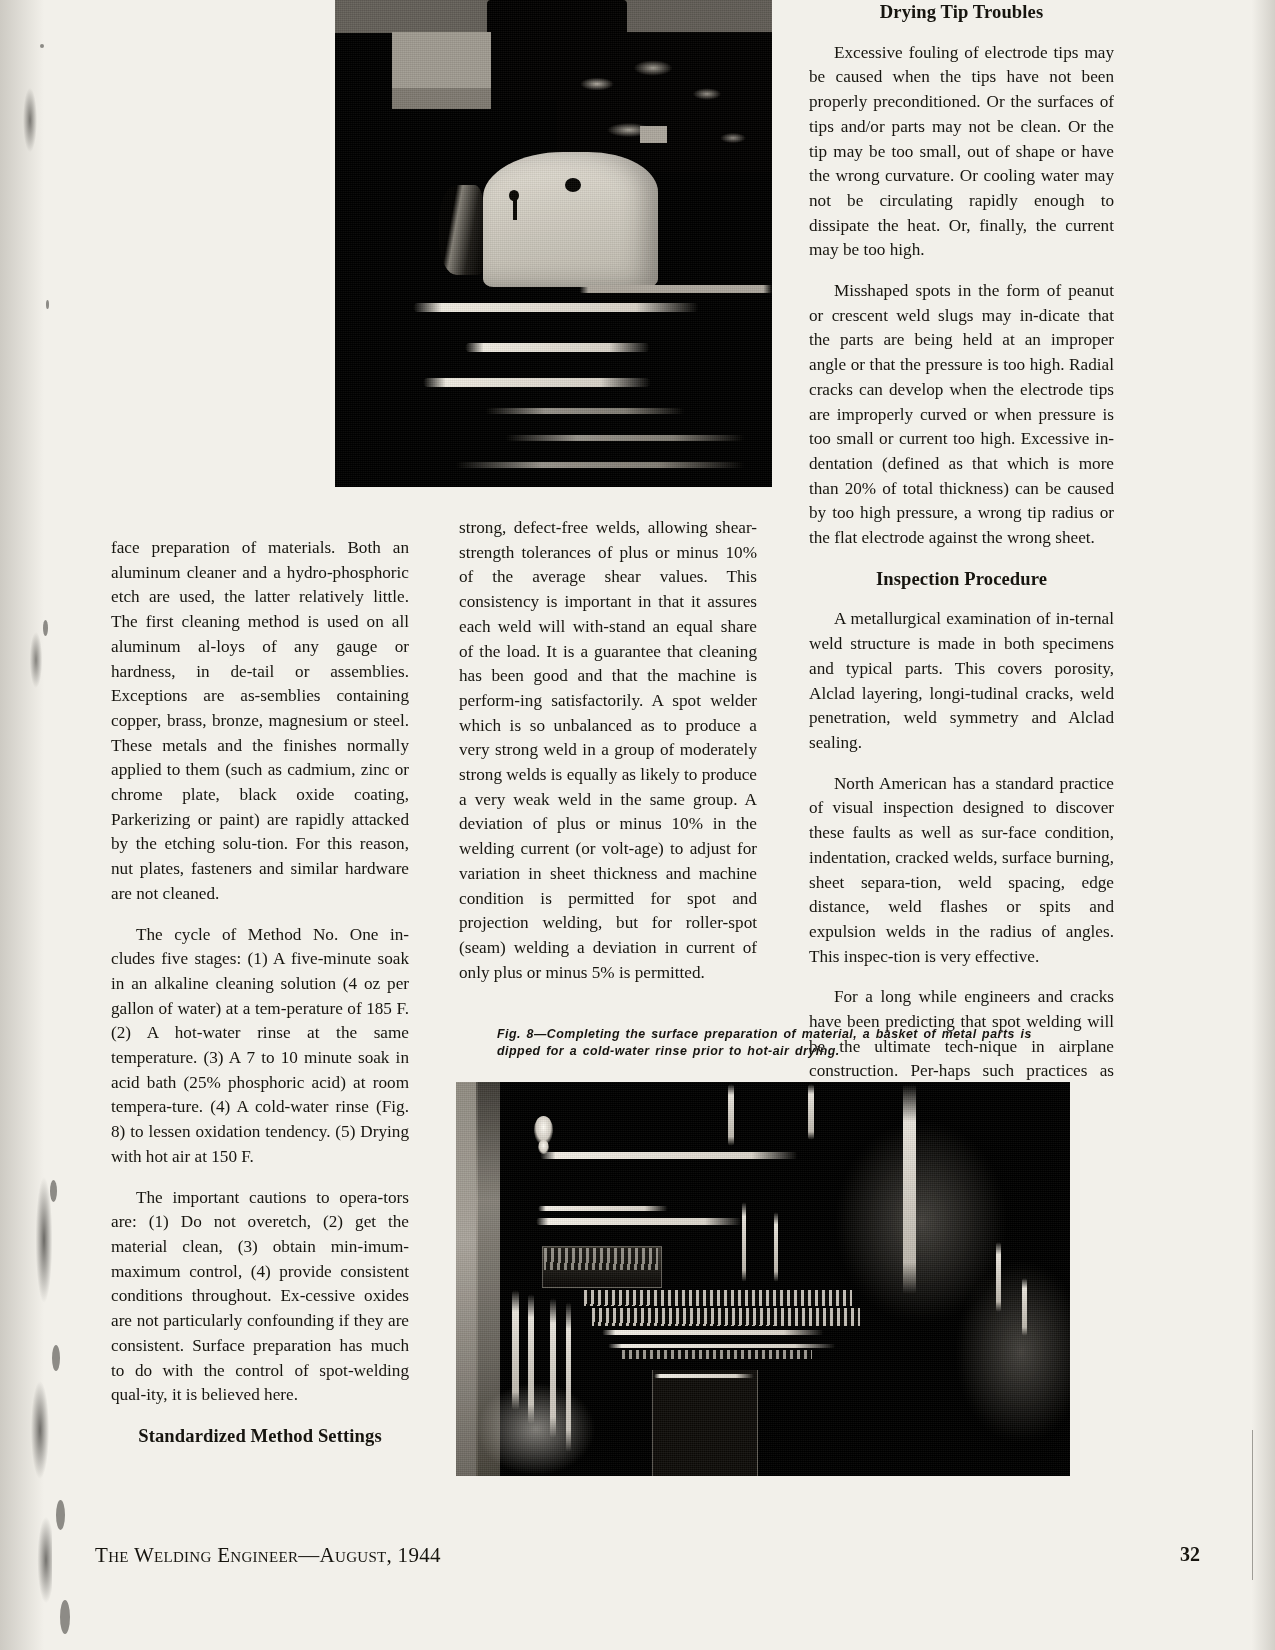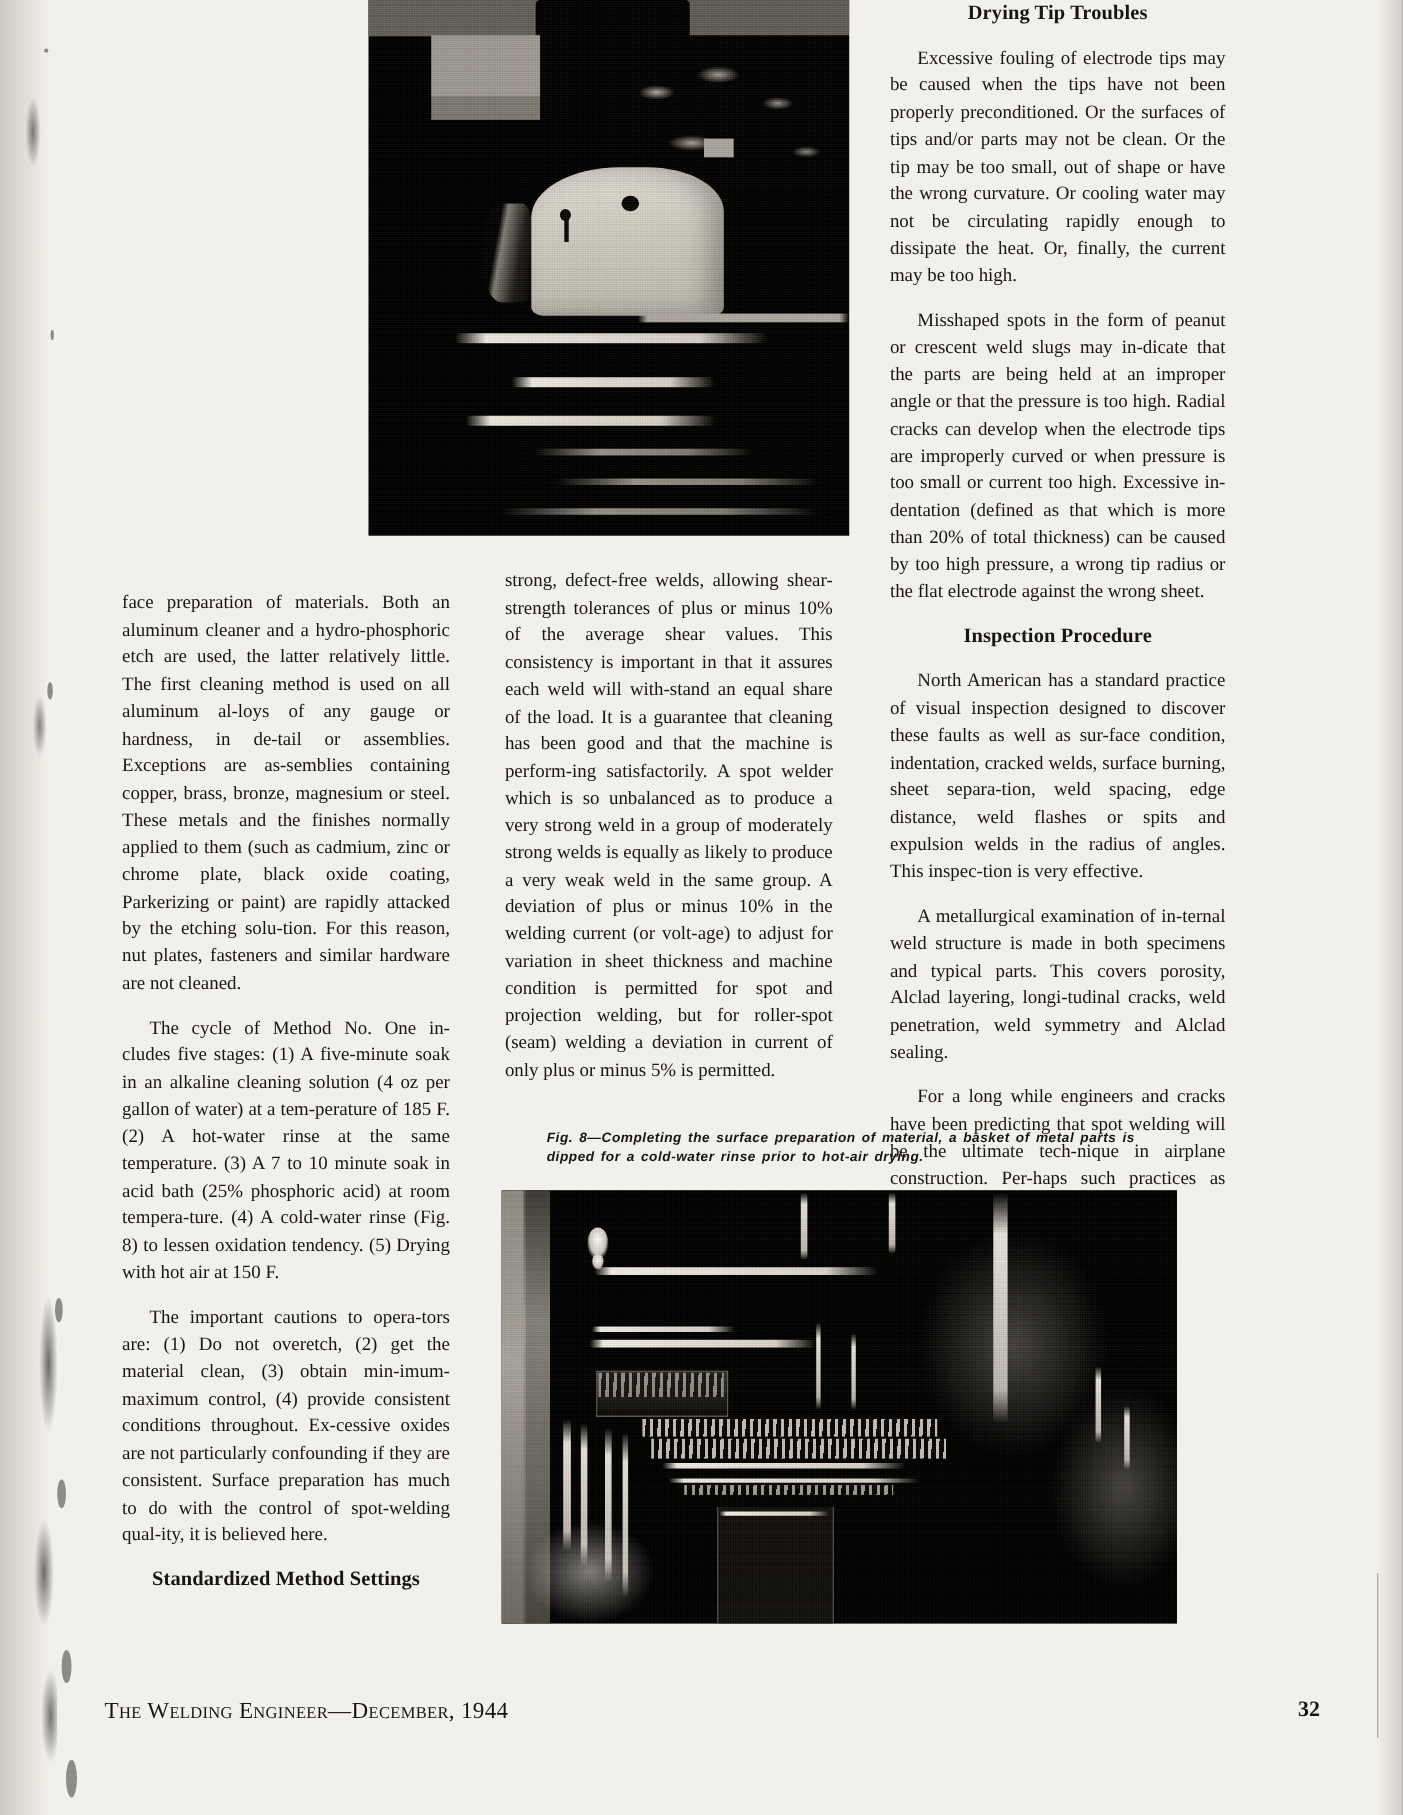--- a/index.html
+++ b/index.html
@@ -309,22 +309,22 @@
     <div class="f7-streak" style="left:120px;top:462px;width:290px;"></div>
     <div class="grain"></div>
   </div>
 
 
   <div class="col col-right-top">
     <div class="sec-head clipped">Drying Tip Troubles</div>
     <p>Excessive fouling of electrode tips may be caused when the tips have not been properly preconditioned. Or the surfaces of tips and/or parts may not be clean. Or the tip may be too small, out of shape or have the wrong curvature. Or cooling water may not be circulating rapidly enough to dissipate the heat. Or, finally, the current may be too high.</p>
     <p>Misshaped spots in the form of peanut or crescent weld slugs may in-dicate that the parts are being held at an improper angle or that the pressure is too high. Radial cracks can develop when the electrode tips are improperly curved or when pressure is too small or current too high. Excessive in-dentation (defined as that which is more than 20% of total thickness) can be caused by too high pressure, a wrong tip radius or the flat electrode against the wrong sheet.</p>
     <div class="sec-head">Inspection Procedure</div>
+    <p>A metallurgical examination of in-ternal weld structure is made in both specimens and typical parts. This covers porosity, Alclad layering, longi-tudinal cracks, weld penetration, weld symmetry and Alclad sealing.</p>
     <p>North American has a standard practice of visual inspection designed to discover these faults as well as sur-face condition, indentation, cracked welds, surface burning, sheet separa-tion, weld spacing, edge distance, weld flashes or spits and expulsion welds in the radius of angles. This inspec-tion is very effective.</p>
-    <p>A metallurgical examination of in-ternal weld structure is made in both specimens and typical parts. This covers porosity, Alclad layering, longi-tudinal cracks, weld penetration, weld symmetry and Alclad sealing.</p>
     <p>For a long while engineers and cracks have been predicting that spot welding will be the ultimate tech-nique in airplane construction. Per-haps such practices as these already form the proof of it.</p>
   </div>
 
   <div class="col col-left">
     <p class="noindent">face preparation of materials. Both an aluminum cleaner and a hydro-phosphoric etch are used, the latter relatively little. The first cleaning method is used on all aluminum al-loys of any gauge or hardness, in de-tail or assemblies. Exceptions are as-semblies containing copper, brass, bronze, magnesium or steel. These metals and the finishes normally applied to them (such as cadmium, zinc or chrome plate, black oxide coating, Parkerizing or paint) are rapidly attacked by the etching solu-tion. For this reason, nut plates, fasteners and similar hardware are not cleaned.</p>
     <p>The cycle of Method No. One in-cludes five stages: (1) A five-minute soak in an alkaline cleaning solution (4 oz per gallon of water) at a tem-perature of 185 F. (2) A hot-water rinse at the same temperature. (3) A 7 to 10 minute soak in acid bath (25% phosphoric acid) at room tempera-ture. (4) A cold-water rinse (Fig. 8) to lessen oxidation tendency. (5) Drying with hot air at 150 F.</p>
     <p>The important cautions to opera-tors are: (1) Do not overetch, (2) get the material clean, (3) obtain min-imum-maximum control, (4) provide consistent conditions throughout. Ex-cessive oxides are not particularly confounding if they are consistent. Surface preparation has much to do with the control of spot-welding qual-ity, it is believed here.</p>
     <div class="sec-head">Standardized Method Settings</div>
   </div>
 
@@ -371,16 +371,16 @@
     <div class="f8-hopper" style="left:196px;top:288px;width:104px;height:106px;"></div>
     <div class="f8-beam" style="left:198px;top:292px;width:100px;height:4px;"></div>
     <div class="f8-glow" style="left:20px;top:300px;width:120px;height:94px;"></div>
 
     <div class="f8-vpipe" style="left:540px;top:160px;height:70px;width:5px;"></div>
     <div class="f8-vpipe" style="left:566px;top:196px;height:58px;width:5px;"></div>
 
     <div class="grain"></div>
   </div>
 
-  <div class="footer-title">The Welding Engineer—December, 1944</div>
+  <div class="footer-title">The Welding Engineer—August, 1944</div>
   <div class="footer-page">32</div>
 
 </div>
 
 </body></html>

